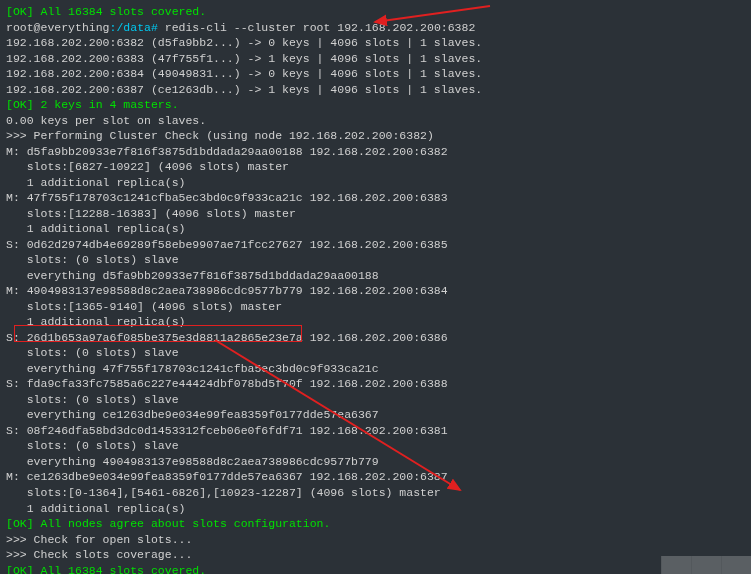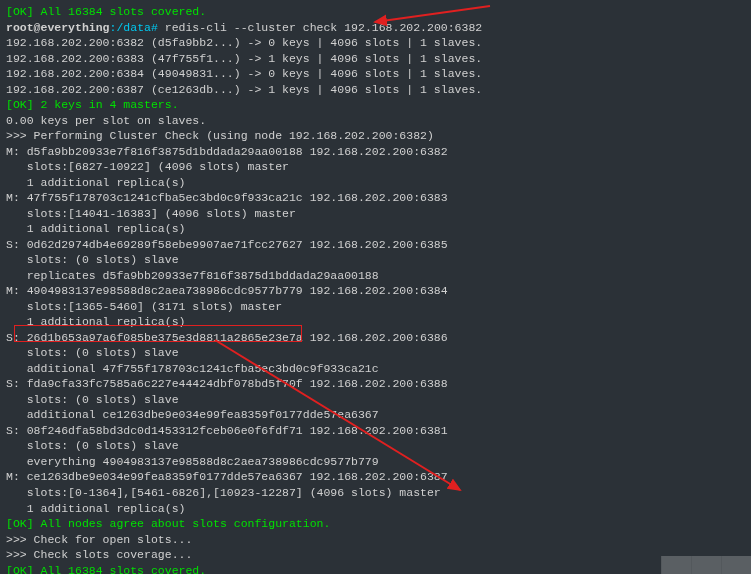--- a/index.html
+++ b/index.html
@@ -10,21 +10,21 @@
       line-height: 1.35;
       padding: 4px 6px;
       width: 751px;
       height: 574px;
       overflow: hidden;
       position: relative;
     }
     .line { white-space: pre; display: block; }
     .white { color: #d0d0d0; }
     .green { color: #00e000; }
-    .prompt-root { color: #d0d0d0; font-weight: bold; }
+    .prompt-root { color: #d0d0d0; }
     .prompt-path { color: #00c8f0; }
     .cmd { color: #d0d0d0; }
     .highlight-box {
       border: 1.5px solid #e02020;
       position: absolute;
       left: 14px;
       top: 325px;
       width: 288px;
       height: 17px;
       pointer-events: none;
@@ -45,46 +45,46 @@
     }
     .bottom-bar span {
       flex: 1;
       border-left: 1px solid #ccc;
     }
   </style>
 </head>
 <body>
 
 <span class="line green">[OK] All 16384 slots covered.</span>
-<span class="line"><span class="prompt-root">root@everything</span><span class="prompt-path">:/data#</span><span class="cmd"> redis-cli --cluster check 192.168.202.200:6382</span></span>
+<span class="line"><span class="prompt-root">root@everything</span><span class="prompt-path">:/data#</span><span class="cmd"> redis-cli --cluster root 192.168.202.200:6382</span></span>
 <span class="line white">192.168.202.200:6382 (d5fa9bb2...) -&gt; 0 keys | 4096 slots | 1 slaves.</span>
 <span class="line white">192.168.202.200:6383 (47f755f1...) -&gt; 1 keys | 4096 slots | 1 slaves.</span>
 <span class="line white">192.168.202.200:6384 (49049831...) -&gt; 0 keys | 4096 slots | 1 slaves.</span>
 <span class="line white">192.168.202.200:6387 (ce1263db...) -&gt; 1 keys | 4096 slots | 1 slaves.</span>
 <span class="line green">[OK] 2 keys in 4 masters.</span>
 <span class="line white">0.00 keys per slot on slaves.</span>
 <span class="line white">&gt;&gt;&gt; Performing Cluster Check (using node 192.168.202.200:6382)</span>
 <span class="line white">M: d5fa9bb20933e7f816f3875d1bddada29aa00188 192.168.202.200:6382</span>
 <span class="line white">   slots:[6827-10922] (4096 slots) master</span>
 <span class="line white">   1 additional replica(s)</span>
 <span class="line white">M: 47f755f178703c1241cfba5ec3bd0c9f933ca21c 192.168.202.200:6383</span>
-<span class="line white">   slots:[14041-16383] (4096 slots) master</span>
+<span class="line white">   slots:[12288-16383] (4096 slots) master</span>
 <span class="line white">   1 additional replica(s)</span>
 <span class="line white">S: 0d62d2974db4e69289f58ebe9907ae71fcc27627 192.168.202.200:6385</span>
 <span class="line white">   slots: (0 slots) slave</span>
-<span class="line white">   replicates d5fa9bb20933e7f816f3875d1bddada29aa00188</span>
+<span class="line white">   everything d5fa9bb20933e7f816f3875d1bddada29aa00188</span>
 <span class="line white">M: 4904983137e98588d8c2aea738986cdc9577b779 192.168.202.200:6384</span>
-<span class="line white">   slots:[1365-5460] (3171 slots) master</span>
+<span class="line white">   slots:[1365-9140] (4096 slots) master</span>
 <span class="line white">   1 additional replica(s)</span>
 <span class="line white">S: 26d1b653a97a6f085be375e3d8811a2865e23e7a 192.168.202.200:6386</span>
 <span class="line white">   slots: (0 slots) slave</span>
-<span class="line white">   additional 47f755f178703c1241cfba5ec3bd0c9f933ca21c</span>
+<span class="line white">   everything 47f755f178703c1241cfba5ec3bd0c9f933ca21c</span>
 <span class="line white">S: fda9cfa33fc7585a6c227e44424dbf078bd5f70f 192.168.202.200:6388</span>
 <span class="line white">   slots: (0 slots) slave</span>
-<span class="line white">   additional ce1263dbe9e034e99fea8359f0177dde57ea6367</span>
+<span class="line white">   everything ce1263dbe9e034e99fea8359f0177dde57ea6367</span>
 <span class="line white">S: 08f246dfa58bd3dc0d1453312fceb06e0f6fdf71 192.168.202.200:6381</span>
 <span class="line white">   slots: (0 slots) slave</span>
 <span class="line white">   everything 4904983137e98588d8c2aea738986cdc9577b779</span>
 <span class="line white">M: ce1263dbe9e034e99fea8359f0177dde57ea6367 192.168.202.200:6387</span>
 <span class="line white">   slots:[0-1364],[5461-6826],[10923-12287] (4096 slots) master</span>
 <span class="line white">   1 additional replica(s)</span>
 <span class="line green">[OK] All nodes agree about slots configuration.</span>
 <span class="line white">&gt;&gt;&gt; Check for open slots...</span>
 <span class="line white">&gt;&gt;&gt; Check slots coverage...</span>
 <span class="line green">[OK] All 16384 slots covered.</span>

